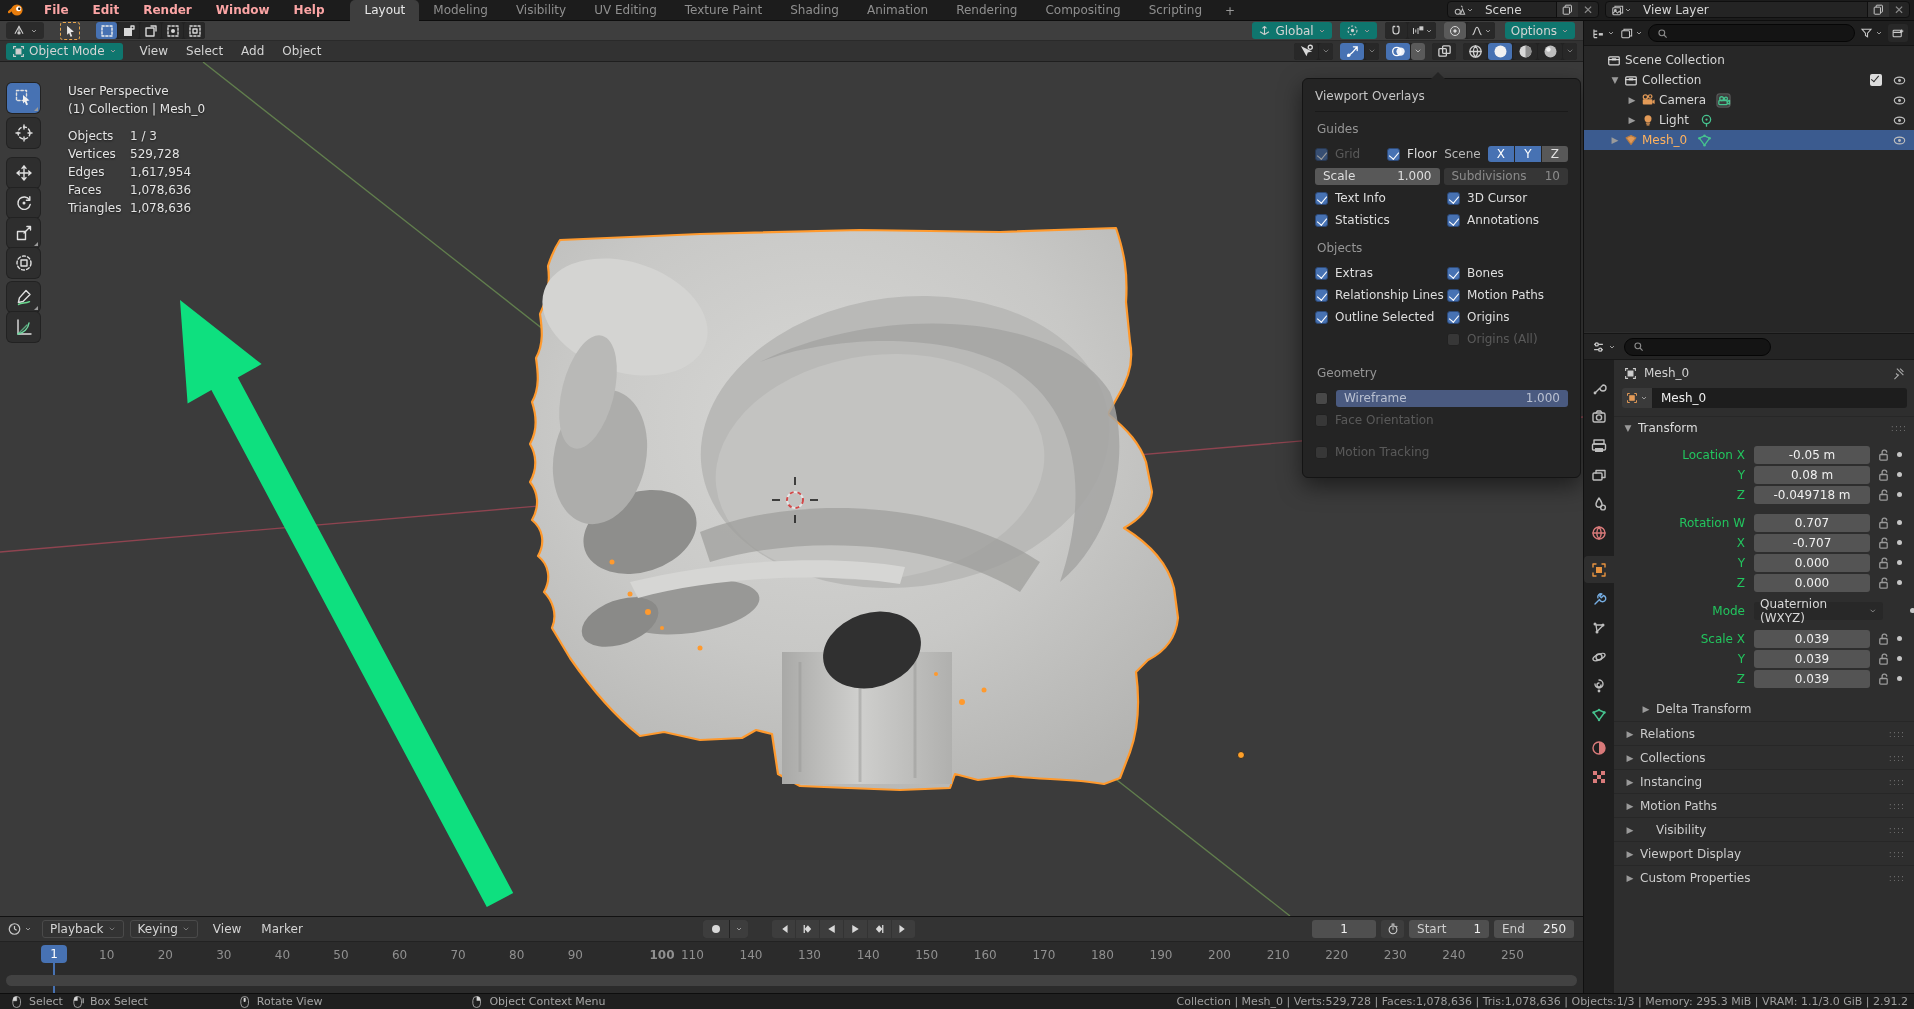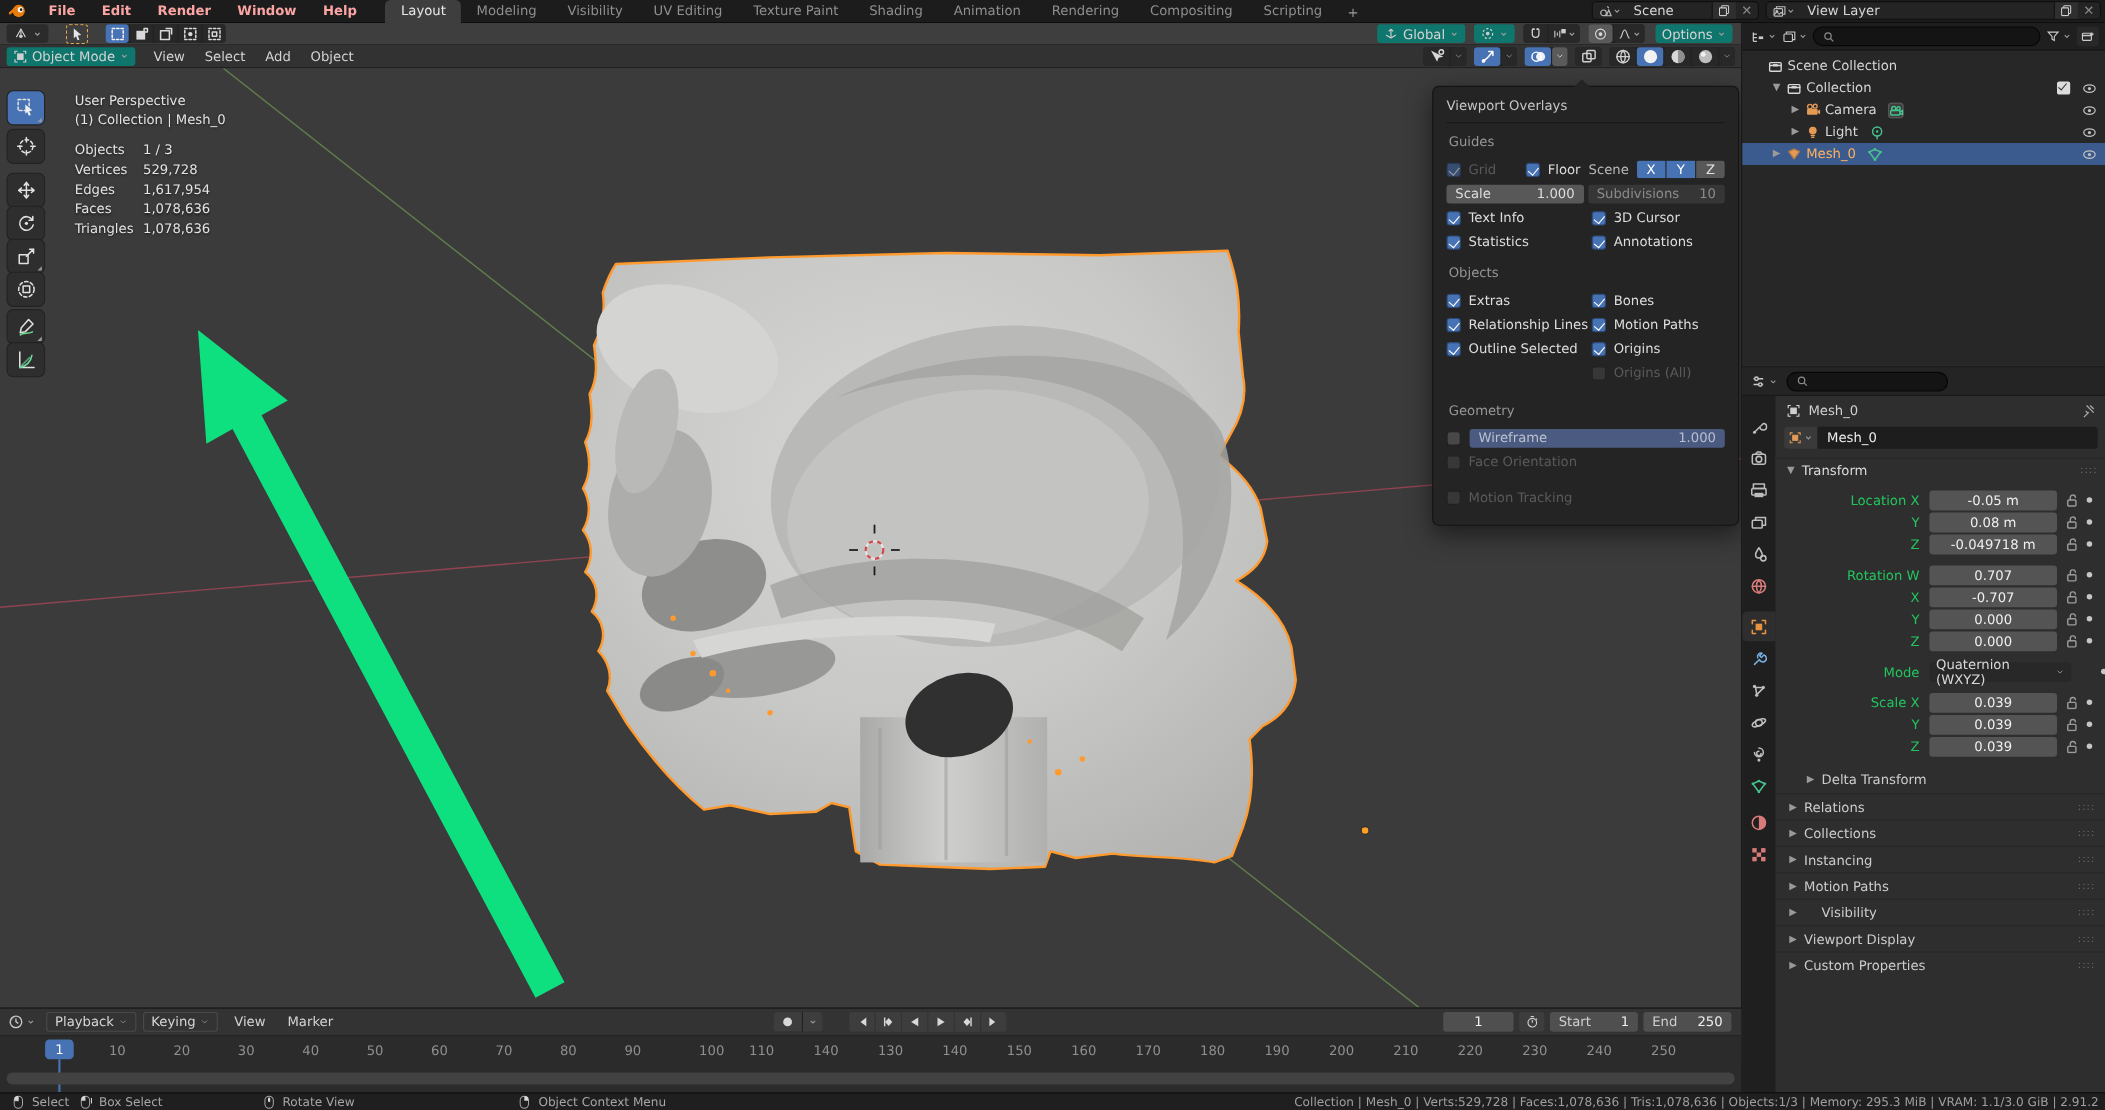--- a/index.html
+++ b/index.html
@@ -1288,21 +1288,21 @@
     <div class="ruler" id="tl-ruler">
         <span class="tick" style="left: 106.713px;">10</span>
         <span class="tick" style="left: 165.283px;">20</span>
         <span class="tick" style="left: 223.853px;">30</span>
         <span class="tick" style="left: 282.423px;">40</span>
         <span class="tick" style="left: 340.993px;">50</span>
         <span class="tick" style="left: 399.563px;">60</span>
         <span class="tick" style="left: 458.133px;">70</span>
         <span class="tick" style="left: 516.703px;">80</span>
         <span class="tick" style="left: 575.273px;">90</span>
-        <span class="tick" style="left: 647px;">100</span>
+        <span class="tick" style="left: 662px; font-weight: bold;">100</span>
         <span class="tick" style="left: 692.413px;">110</span>
         <span class="tick" style="left: 750.983px;">140</span>
         <span class="tick" style="left: 809.553px;">130</span>
         <span class="tick" style="left: 868.123px;">140</span>
         <span class="tick" style="left: 926.693px;">150</span>
         <span class="tick" style="left: 985.263px;">160</span>
         <span class="tick" style="left: 1043.83px;">170</span>
         <span class="tick" style="left: 1102.4px;">180</span>
         <span class="tick" style="left: 1160.97px;">190</span>
         <span class="tick" style="left: 1219.54px;">200</span>

